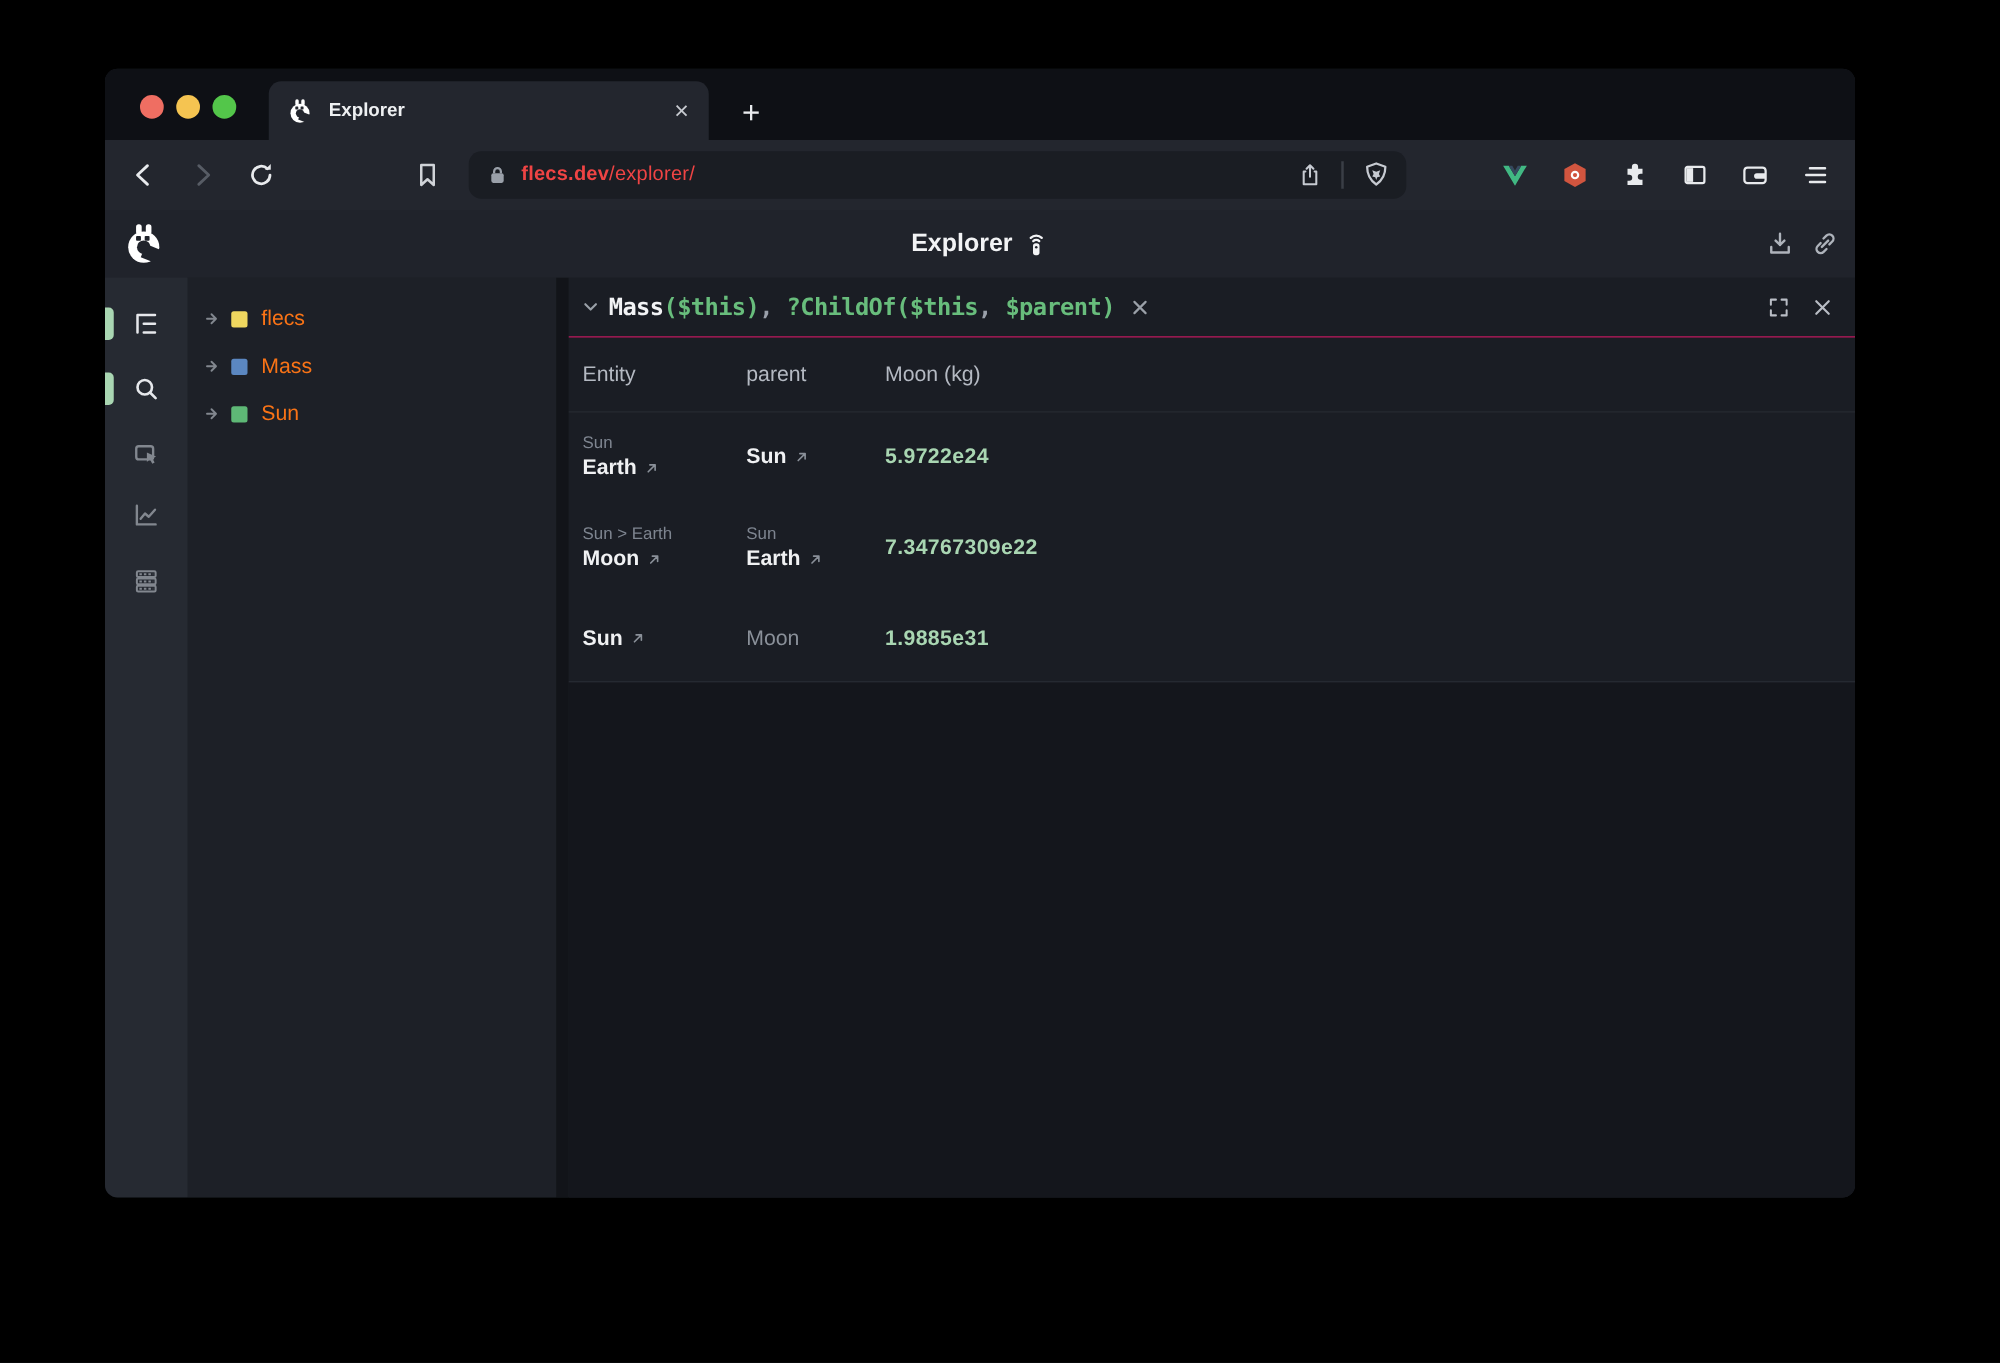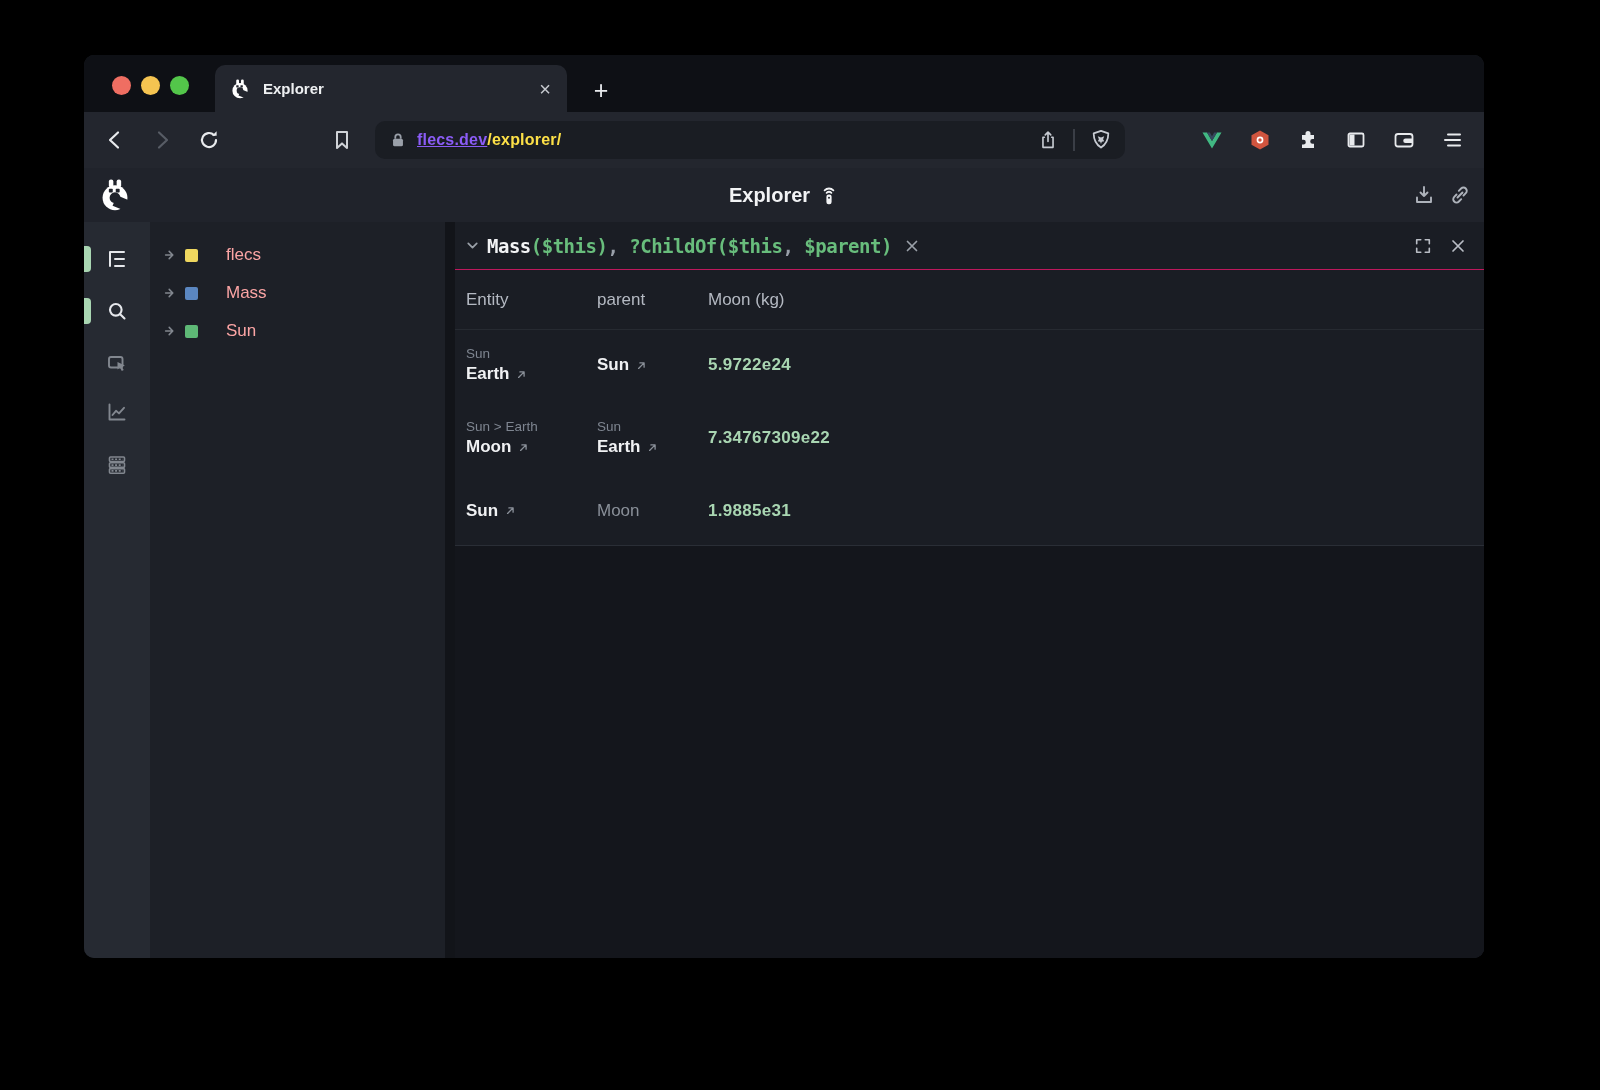--- a/index.html
+++ b/index.html
@@ -21,22 +21,22 @@
   .tab-close { color:#c7cad0; font-size:20px; line-height:1; cursor:default; }
   .newtab { position:absolute; left:503px; bottom:9px; color:#e8eaed; font-size:25px; line-height:1;
     width:28px; text-align:center; }
 
   
   .toolbar { flex:0 0 56px; background:#23262e; position:relative; }
   .tb-ico { position:absolute; top:16px; width:24px; height:24px; }
   .urlbar { position:absolute; left:291px; top:9px; width:750px; height:38px; border-radius:10px;
     background:#1a1d23; display:flex; align-items:center; padding:0 12px 0 14px; }
   .url-text { font-size:16px; margin-left:10px; letter-spacing:.2px; }
-  .url-domain { color:#8b5cf6; font-weight:700;text-decoration:underline; }
-  .url-path { color:#fde047; font-weight:700; }
+  .url-domain { color:#ef4444; font-weight:700; }
+  .url-path { color:#ef4444; font-weight:400; }
   .url-spacer { flex:1; }
   .url-div { width:2px; height:22px; background:#3a3e46; margin:0 14px; }
   .ext-row { position:absolute; right:20px; top:16px; display:flex; gap:24px; }
   .ext-row > span { width:24px; height:24px; display:block; }
 
   
   .appheader { flex:0 0 54px; background:#20232b; position:relative; }
   .logo { position:absolute; left:13px; top:9px; width:36px; height:36px; }
   .apptitle { position:absolute; left:0; right:0; top:0; height:54px; display:flex;
     align-items:center; justify-content:center; gap:9px; color:#f2f3f5; font-size:20px; font-weight:700; }
@@ -46,21 +46,21 @@
   
   .content { flex:1; display:flex; min-height:0; }
   .rail { flex:0 0 66px; background:#262a32; position:relative; }
   .rail-ico { position:absolute; left:21px; width:24px; height:24px; }
   .rail-pill { position:absolute; left:0; width:7px; height:26px; border-radius:0 4px 4px 0; }
 
   .treepanel { flex:0 0 295px; background:#1d2027; padding-top:14px; }
   .tree-item { height:38px; display:flex; align-items:center; padding-left:12px; }
   .tree-chevron { width:16px; height:16px; flex:0 0 16px; }
   .tree-swatch { width:13px; height:13px; border-radius:2px; margin-left:7px; flex:0 0 13px; }
-  .tree-label { color:#fca5a5; font-size:17px; margin-left:28px; }
+  .tree-label { color:#f97316; font-size:17px; margin-left:11px; }
 
   .seam { flex:0 0 10px; background:#121419; }
 
   .querypanel { flex:1; background:#1a1d24; display:flex; flex-direction:column; min-width:0; }
   .querybar { flex:0 0 48px; display:flex; align-items:center; padding:0 18px 0 9px;
     border-bottom:1px solid #be185d; }
   .q-chevron { width:17px; height:17px; flex:0 0 17px; margin-right:6px; }
   .q-text { font-family:"DejaVu Sans Mono", monospace; font-size:19px; font-weight:700;
     white-space:pre; letter-spacing:-.5px; }
   .q-w { color:#f2f3f5; } .q-g { color:#68bd7c; } .q-d { color:#9aa0aa; }

